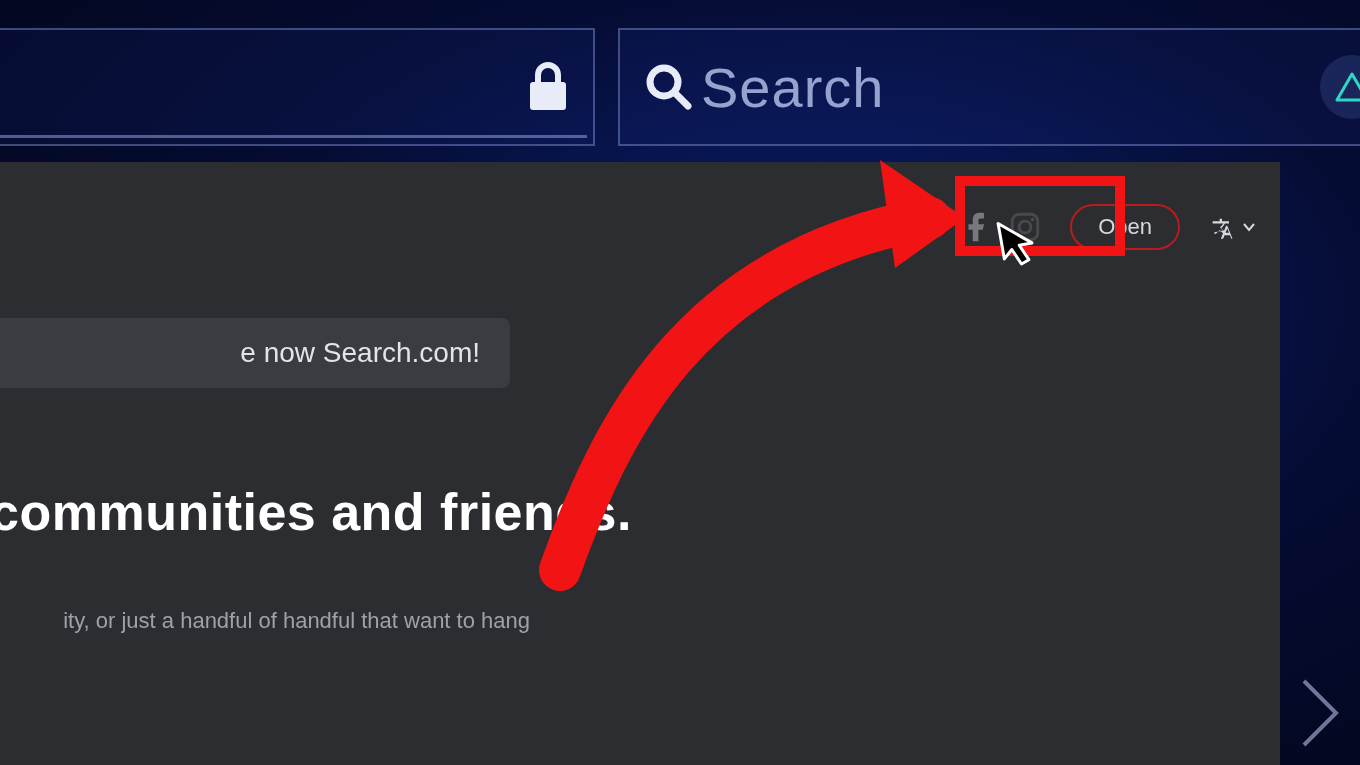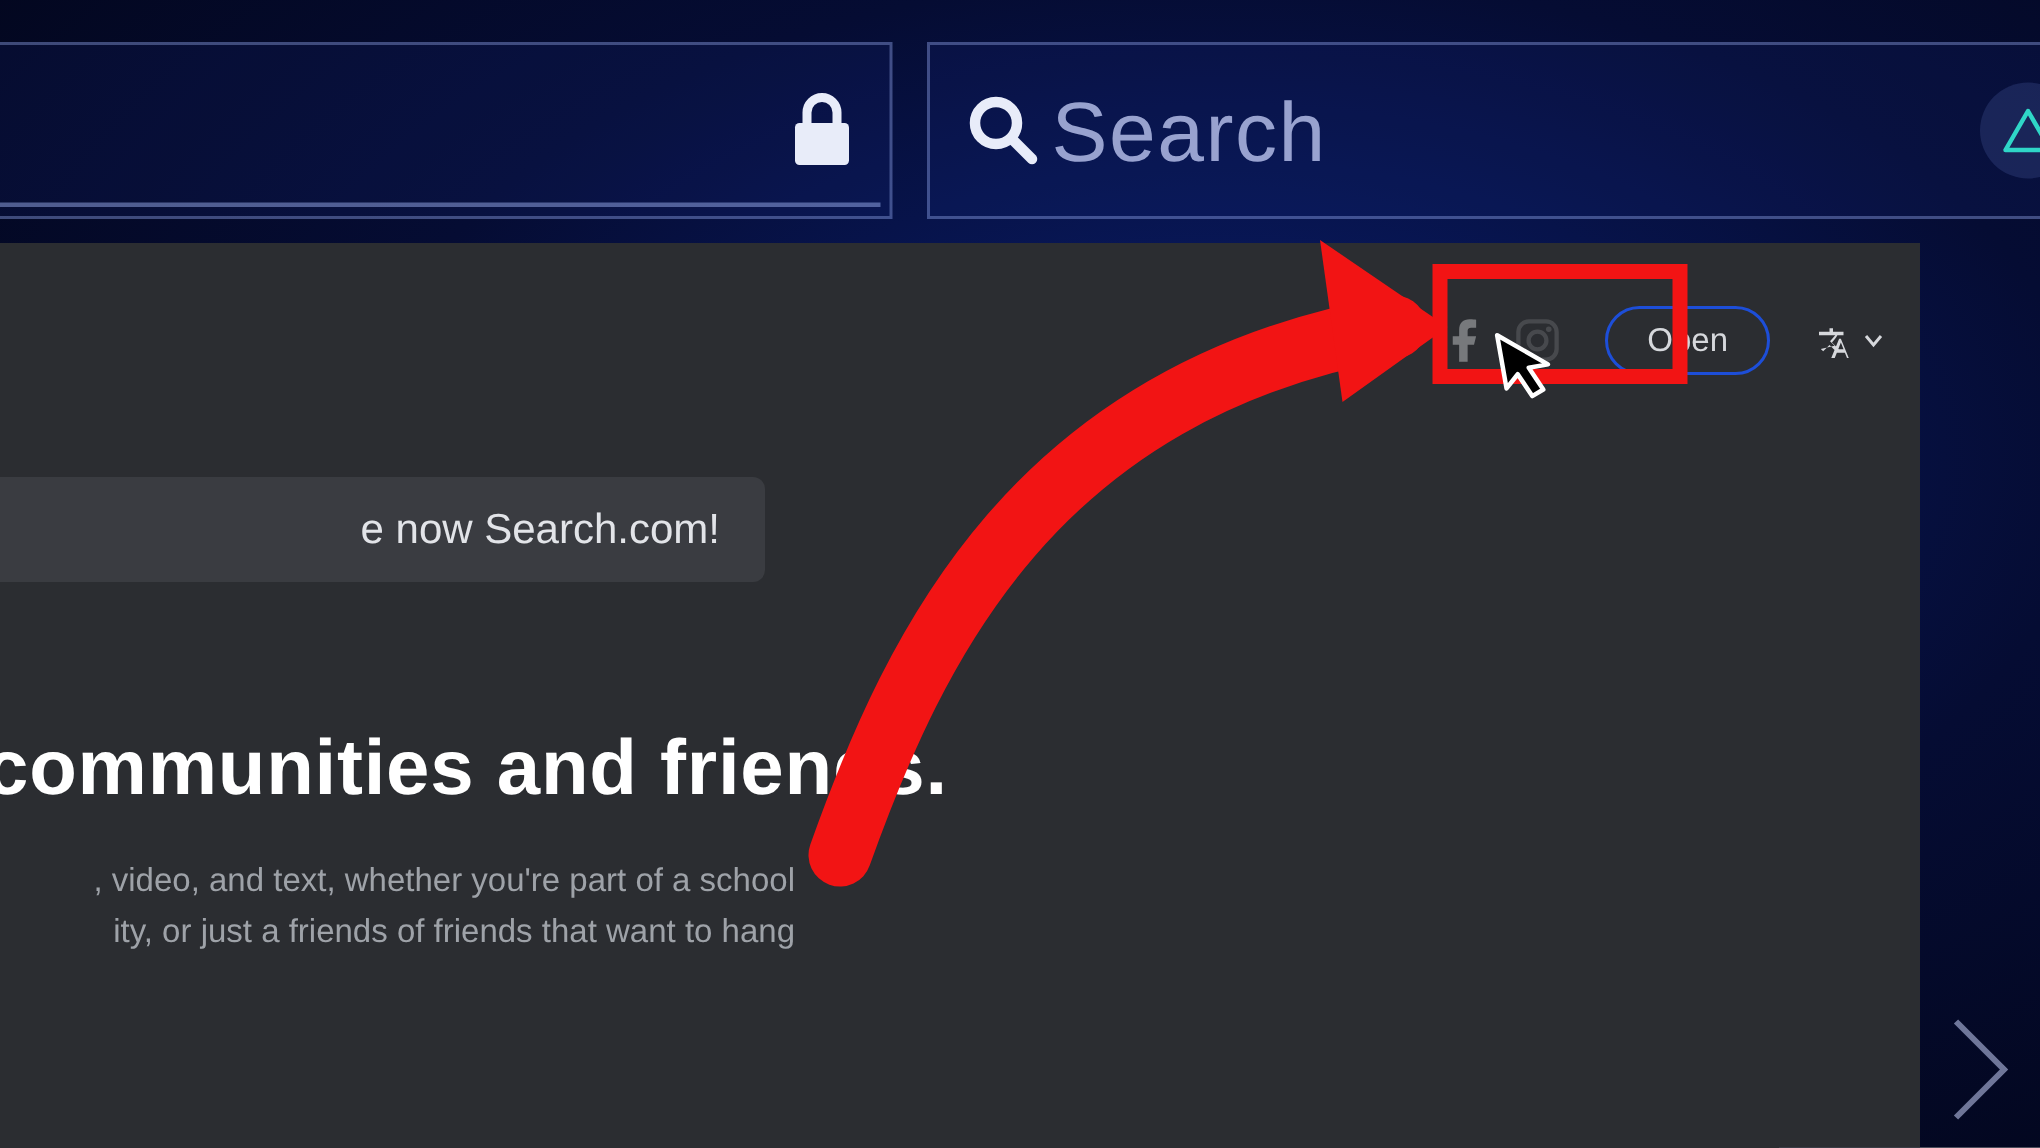--- a/index.html
+++ b/index.html
@@ -63,21 +63,21 @@
   }
 
   .page-header {
     position: absolute;
     top: 42px; left: 0; right: 24px;
     display: flex; align-items: center; justify-content: flex-end;
     gap: 28px;
   }
   .social { display: flex; gap: 14px; }
   .open-btn {
-    border: 2px solid #1d4ed8;
+    border: 2px solid #b91c1c;
     color: #d6d8dc;
     border-radius: 999px;
     padding: 8px 26px;
     font-size: 22px;
     background: transparent;
     cursor: pointer;
   }
   .lang {
     display: flex; align-items: center; gap: 6px;
     color: #d6d8dc; font-size: 22px;
@@ -208,22 +208,22 @@
     </div>
   </div>
 
   <div class="banner">
     <span>e now Search.com!</span>
   </div>
 
   <div class="heading"> communities and friends.</div>
 
   <div class="subtext">
-    <span>, video, and text, whether you're part of a school</span><br>
-    <span>ity, or just a friends of friends that want to hang</span>
+    <br>
+    <span>ity, or just a handful of handful that want to hang</span>
   </div>
 </div>
 
 <span class="chevron-next">
   <svg width="56" height="80" viewBox="0 0 56 80">
       <path d="M12 8 L44 40 L12 72" fill="none" stroke="rgba(200,210,250,0.55)" stroke-width="4"></path>
     </svg>
 </span>
 
 <div class="annotation">

